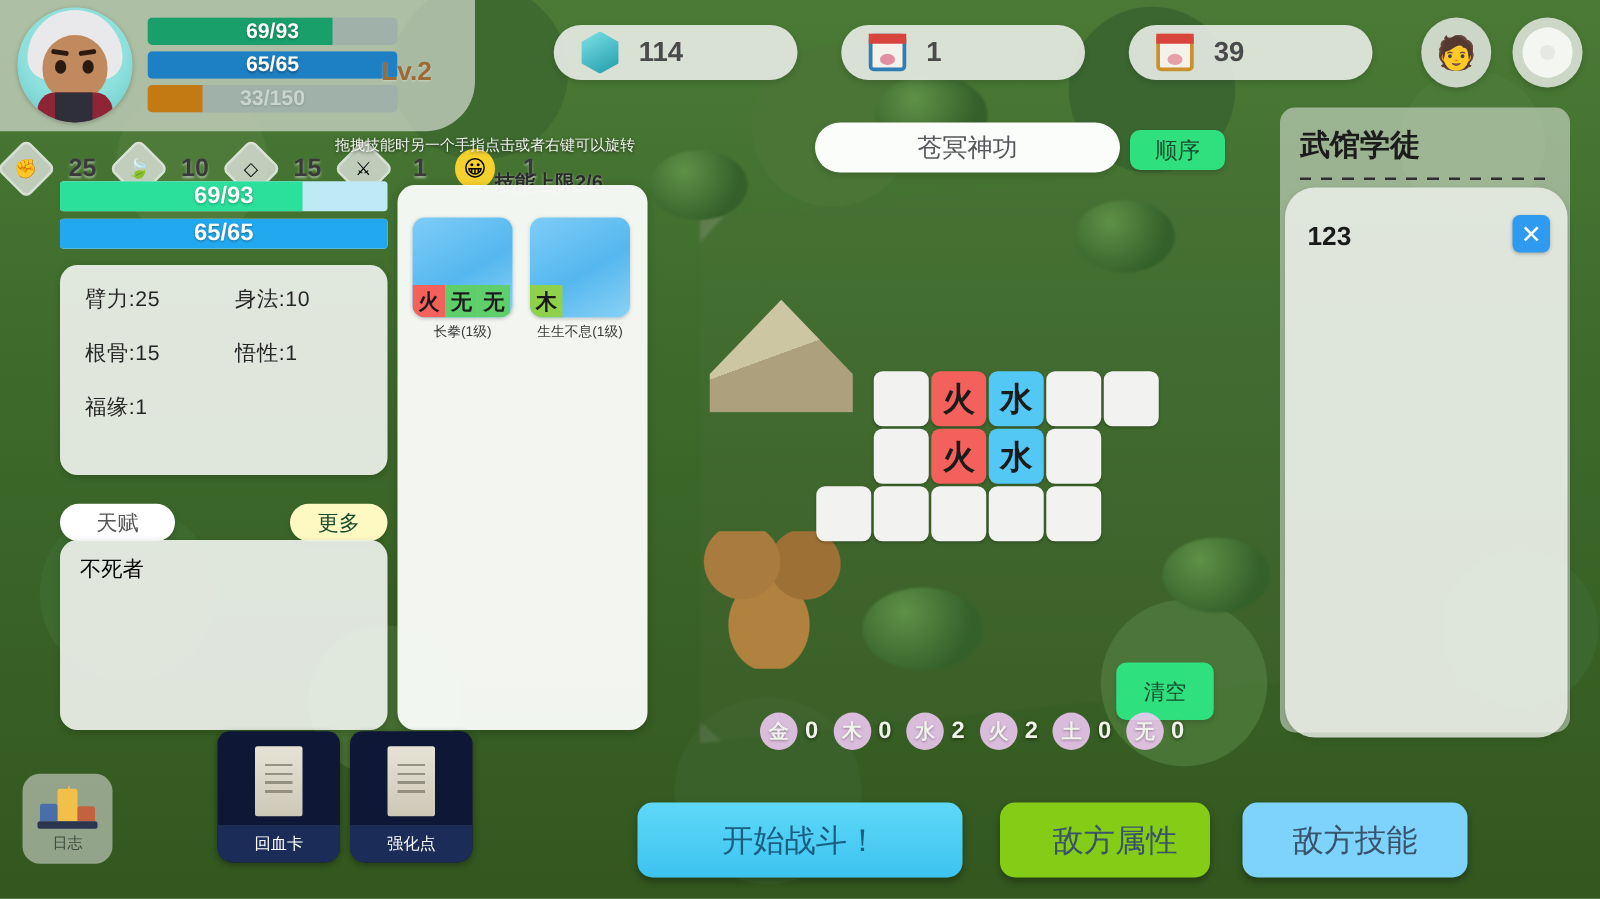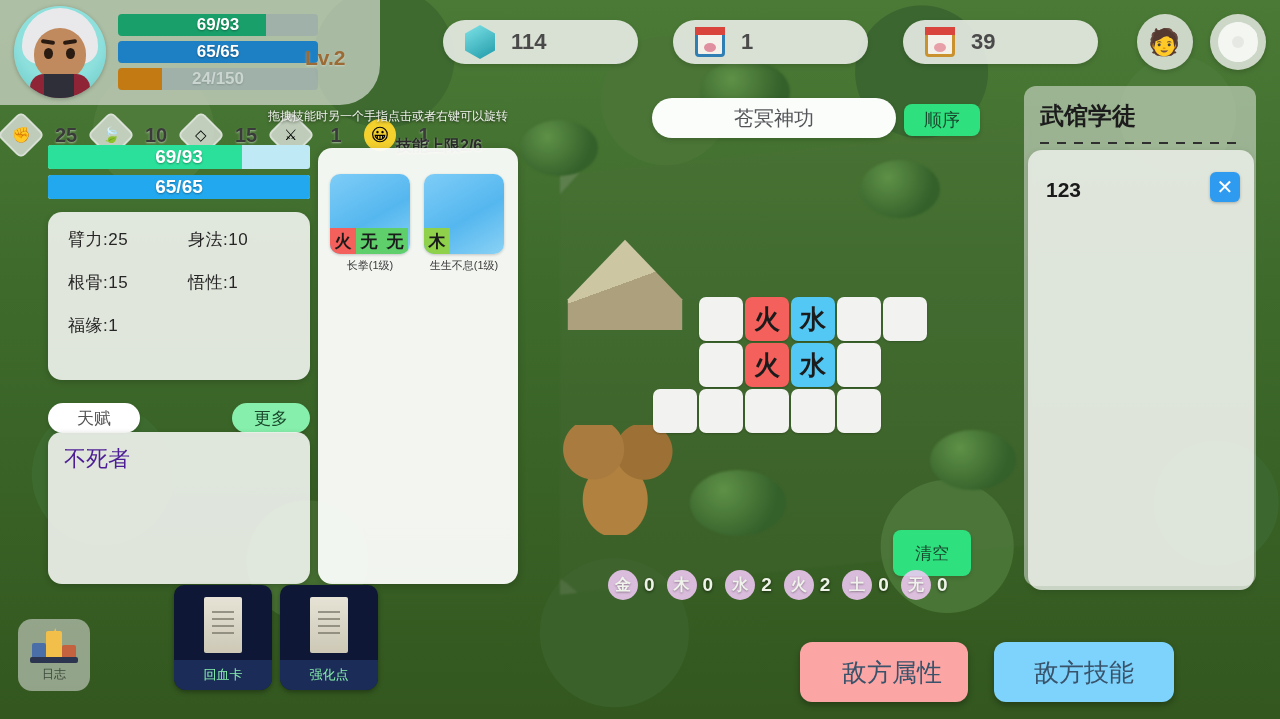--- a/index.html
+++ b/index.html
@@ -183,28 +183,28 @@
   .attr-grid div { color: #262626; font-size: 17px; letter-spacing: .5px; }
 
   
   #talent-tab {
     position: absolute; left: 48px; top: 403px; width: 92px; height: 30px;
     background: #fff; border-radius: 15px; display:flex;align-items:center;justify-content:center;
     color:#555; font-size:17px; box-shadow: 0 2px 4px rgba(0,0,0,.15);
   }
   #talent-more {
     position: absolute; left: 232px; top: 403px; width: 78px; height: 30px;
-    background: #86efac; border-radius: 15px; display:flex;align-items:center;justify-content:center;
+    background: #fef9c3; border-radius: 15px; display:flex;align-items:center;justify-content:center;
     color:#1a4a2c; font-size:17px; box-shadow: 0 2px 4px rgba(0,0,0,.15);
   }
   #talent-box {
     position: absolute; left: 48px; top: 432px; width: 262px; height: 152px;
     padding: 12px 16px;
   }
-  #talent-box .t-item { color:#4c1d95; font-size:22px;font-family:Liberation Serif, serif; }
+  #talent-box .t-item { color:#000000; font-size:17px;font-family:Liberation Serif, serif; }
 
   
   #skills-panel {
     position: absolute; left: 318px; top: 148px; width: 200px; height: 436px;
     background: rgba(252,253,251,.95); border-radius: 14px;
     box-shadow: 0 2px 8px rgba(0,0,0,.2);
   }
   #skill-cap {
     position: absolute; left: 396px; top: 136px;
     color: #2a2a2a; font-size: 16px; font-weight: 600;
@@ -290,31 +290,31 @@
   }
   .card-scroll::after {
     content:""; position:absolute; left:8px; top:14px; width:22px; height:26px;
     background: repeating-linear-gradient(180deg,#7c7a6c 0 2px, transparent 2px 7px);
     opacity:.75;
   }
   .card-name {
     position:absolute; left:0; right:0; bottom:0; height:30px;
     background: rgba(34,52,100,.75);
     display:flex;align-items:center;justify-content:center;
-    color:#86efac; font-size:13px;
+    color:#ffffff; font-size:13px;
   }
 
   
   .big-btn {
     position: absolute; bottom: 17px; height: 60px; border-radius: 12px;
     display:flex;align-items:center;justify-content:center;
     font-size: 25px; box-shadow: 0 3px 6px rgba(0,0,0,.3);
   }
   #btn-start { left: 510px; width: 260px; background: linear-gradient(180deg,#5fd8f8,#3cc3f0); color:#1a5e82; }
-  #btn-enemy-attr { left: 800px; width: 168px; background:#fca5a5; color:#39536b;padding-left:16px; }
+  #btn-enemy-attr { left: 800px; width: 168px; background:#84cc16; color:#39536b;padding-left:16px; }
   #btn-enemy-skill { left: 994px; width: 180px; background:#7dd3fc; color:#39536b; }
 
   
   #log-btn {
     position: absolute; left: 18px; bottom: 28px; width: 72px; height: 72px;
     border-radius: 14px; background: rgba(205,210,202,.62);
     display:flex; flex-direction:column; align-items:center; justify-content:center;
   }
   .podium { position:relative; width:48px; height:36px; }
   .podium .p { position:absolute; bottom:6px; border-radius:2px 2px 0 0; }
@@ -333,21 +333,21 @@
   }
   #enemy-name { color:#1c1c1c; font-size:24px; font-weight:600; }
   .dashes {
     margin-top: 10px; height: 2px;
     background: repeating-linear-gradient(90deg,#2f2f2f 0 9px, transparent 9px 17px);
   }
   #enemy-stats { margin-top: 14px; }
   #enemy-stats div { color:#8d9490; font-size:16px; line-height: 30px; opacity:.55; }
   #enemy-overlay {
     position: absolute; left: 1028px; top: 150px; width: 226px; height: 440px;
-    background: rgba(240,243,238,.80); border-radius: 14px;
+    background: rgba(240,243,238,.80); border-radius: 24px;
     box-shadow: 0 2px 6px rgba(0,0,0,.12);
   }
   #overlay-text { position:absolute; left:18px; top:28px; color:#1a1a1a; font-size:21px; font-weight:700; }
   #overlay-close {
     position:absolute; right:14px; top:22px; width:30px; height:30px; border-radius:6px;
     background:#2f9bf0; display:flex;align-items:center;justify-content:center;
     color:#fff; font-size:20px; font-weight:700;
     box-shadow: 0 1px 3px rgba(0,0,0,.25);
   }
 </style>
@@ -381,21 +381,21 @@
       <div class="bar">
         <div class="fill" id="hb0" style="width: 74%; background: rgb(25, 160, 106);"></div>
         <div class="txt">69/93</div>
       </div>
       <div class="bar">
         <div class="fill" id="hb1" style="width: 100%; background: rgb(30, 128, 196);"></div>
         <div class="txt">65/65</div>
       </div>
       <div class="bar">
         <div class="fill" id="hb2" style="width: 22%; background: rgb(196, 122, 18);"></div>
-        <div class="txt" style="opacity:.45">24/150</div>
+        <div class="txt" style="opacity:.45">33/150</div>
       </div>
     </div>
     <div id="lvl">Lv.2</div>
   </div>
 
   <div class="res-pill pill" style="left:443px">
     <div class="hexgem"></div>
     <div class="val">114</div>
   </div>
   <div class="res-pill pill" style="left:673px">
@@ -560,20 +560,21 @@
       <div class="card-slot">
         <div class="card-scroll"></div>
         <div class="card-name">回血卡</div>
       </div>
       <div class="card-slot">
         <div class="card-scroll"></div>
         <div class="card-name">强化点</div>
       </div>
     </div>
 
+  <div class="big-btn" id="btn-start">开始战斗！</div>
   <div class="big-btn" id="btn-enemy-attr">敌方属性</div>
   <div class="big-btn" id="btn-enemy-skill">敌方技能</div>
 
   <div id="log-btn">
     <div class="podium">
       <div class="star">★</div>
       <div class="p p1"></div>
         <div class="p p2"></div>
         <div class="p p3"></div>
       <div class="base"></div>

